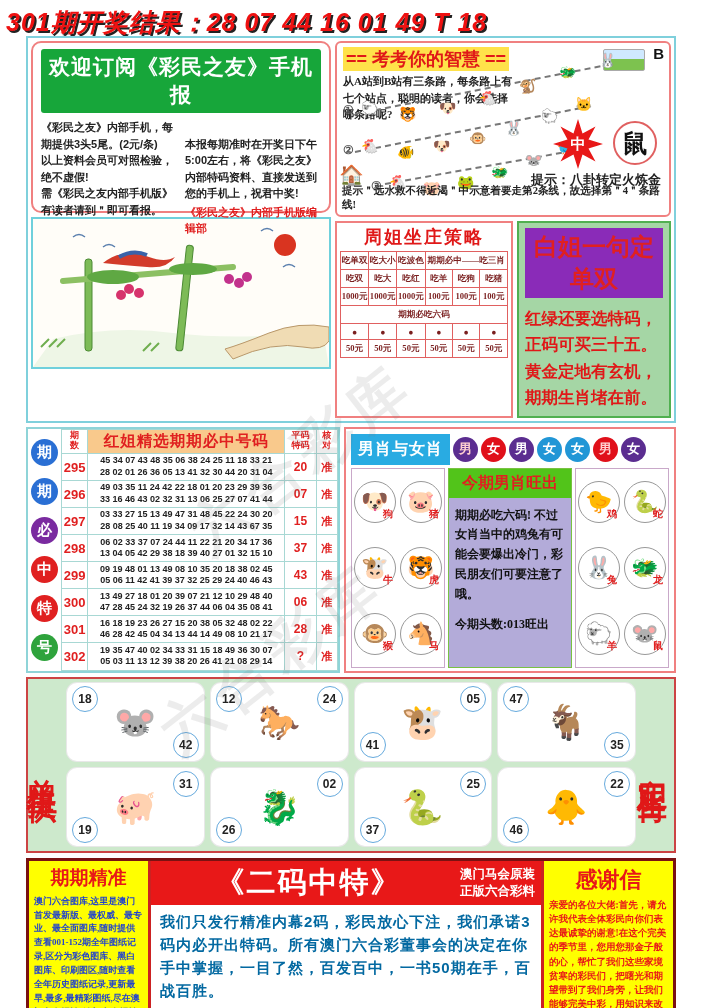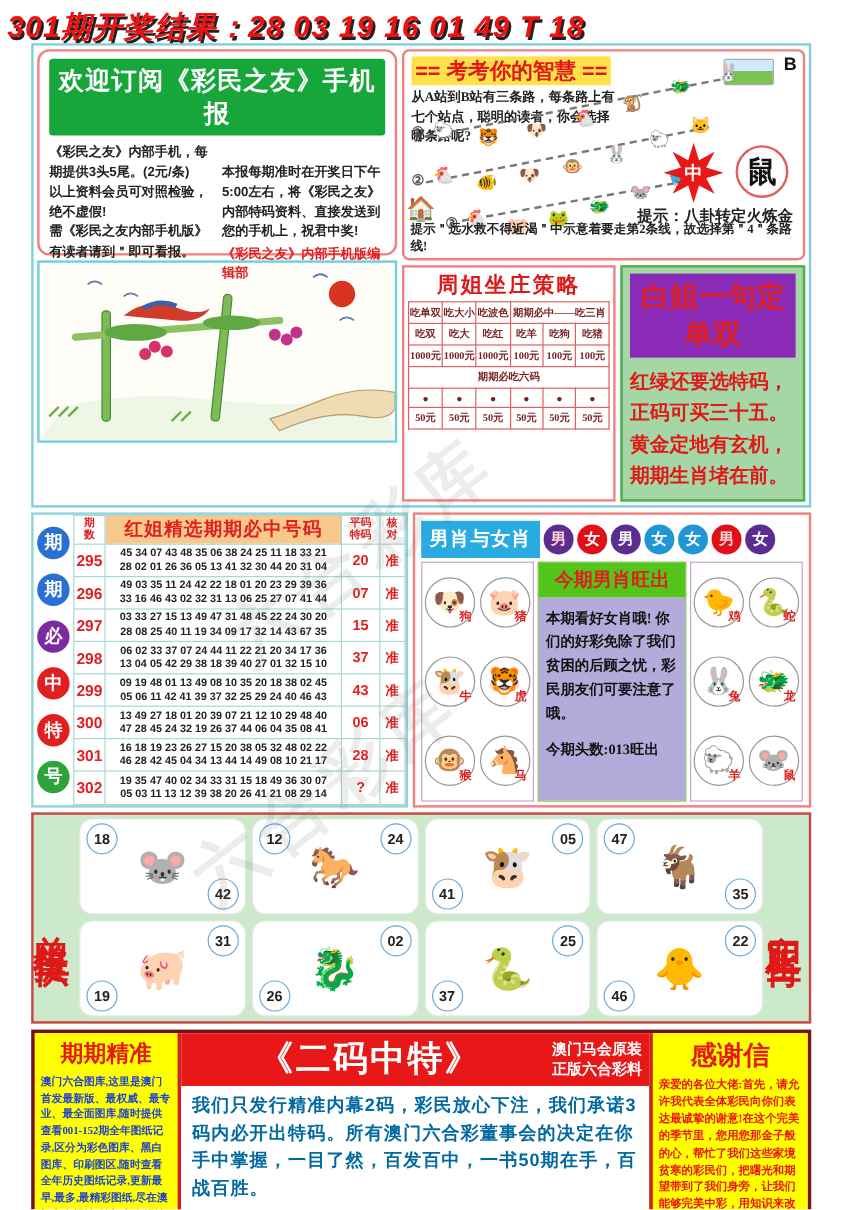--- a/index.html
+++ b/index.html
@@ -126,21 +126,21 @@
     font-family:"Liberation Serif", serif; }
 
   .wm { position:absolute; color:rgba(120,120,120,0.14); font-size:58px; font-weight:bold;
     transform:rotate(-38deg); pointer-events:none; letter-spacing:8px; }
 </style>
 </head>
 <body>
 
 <div class="page">
 
-  <div class="lotto-header">301期开奖结果：28 03 19 16 01 49 T 18</div>
+  <div class="lotto-header">301期开奖结果：28 07 44 16 01 49 T 18</div>
 
   <div class="main">
 
     <div class="secA">
       <div class="colA">
         <div class="box-sub">
           <div class="sub-title">欢迎订阅《彩民之友》手机报</div>
           <div class="sub-body">
             <div>《彩民之友》内部手机，每期提供3头5尾。(2元/条)
 以上资料会员可对照检验，绝不虚假!
@@ -421,21 +421,21 @@
                 <span class="zoo-label">猴</span>
               </div>
             <div class="zoo-circ">
                 <span>🐴</span>
                 <span class="zoo-label">马</span>
               </div>
           </div>
           <div class="g-center">
             <div class="gc-title">今期男肖旺出</div>
             <div class="gc-body">
-              <div>本期看好女肖哦! 你们的好彩免除了我们贫困的后顾之忧，彩民朋友们可要注意了哦。</div>
+              <div>期期必吃六码! 不过女肖当中的鸡兔有可能会要爆出冷门，彩民朋友们可要注意了哦。</div>
               <div class="gc-foot">今期头数:013旺出</div>
             </div>
           </div>
           <div class="zoo-col">
             <div class="zoo-circ">
                 <span>🐤</span>
                 <span class="zoo-label">鸡</span>
               </div>
             <div class="zoo-circ">
                 <span>🐍</span>

